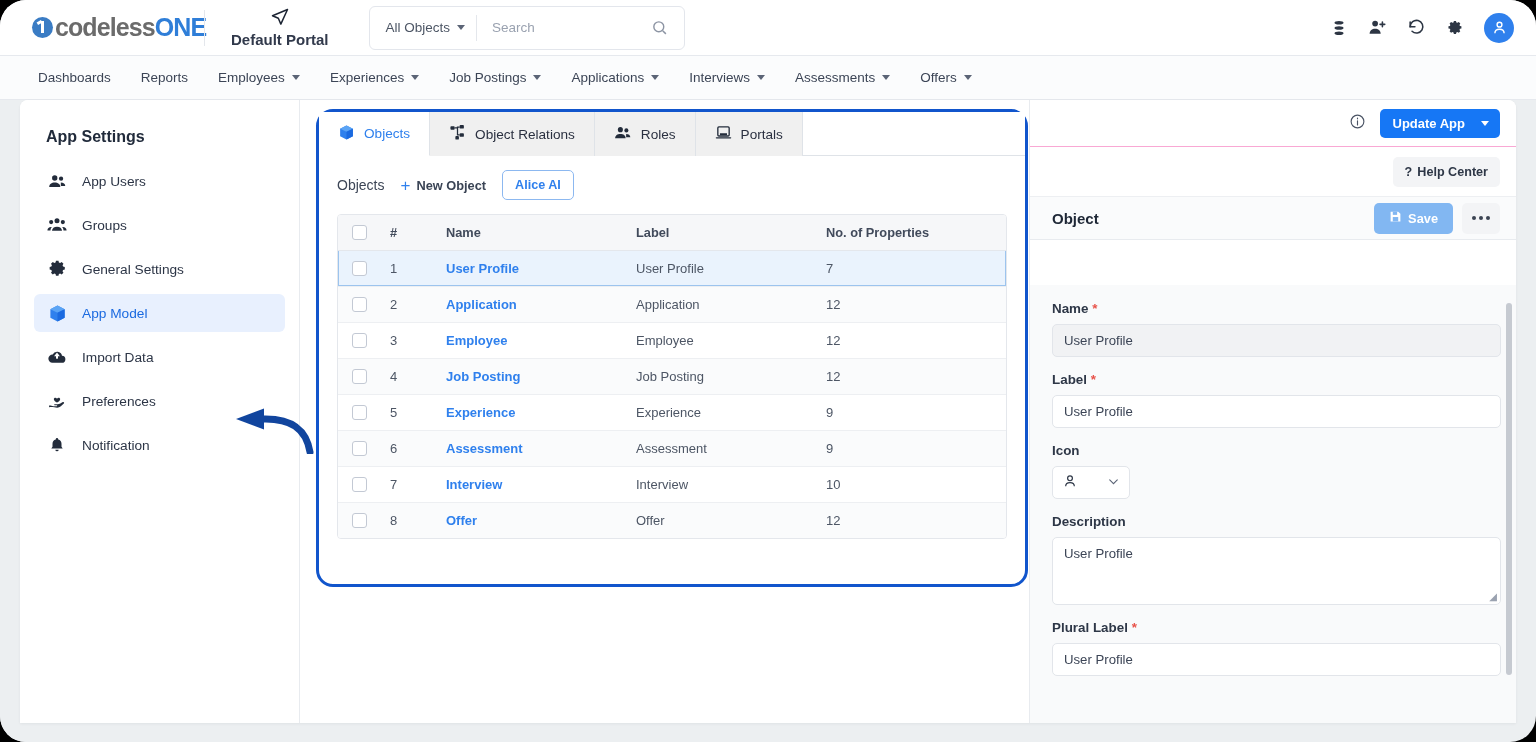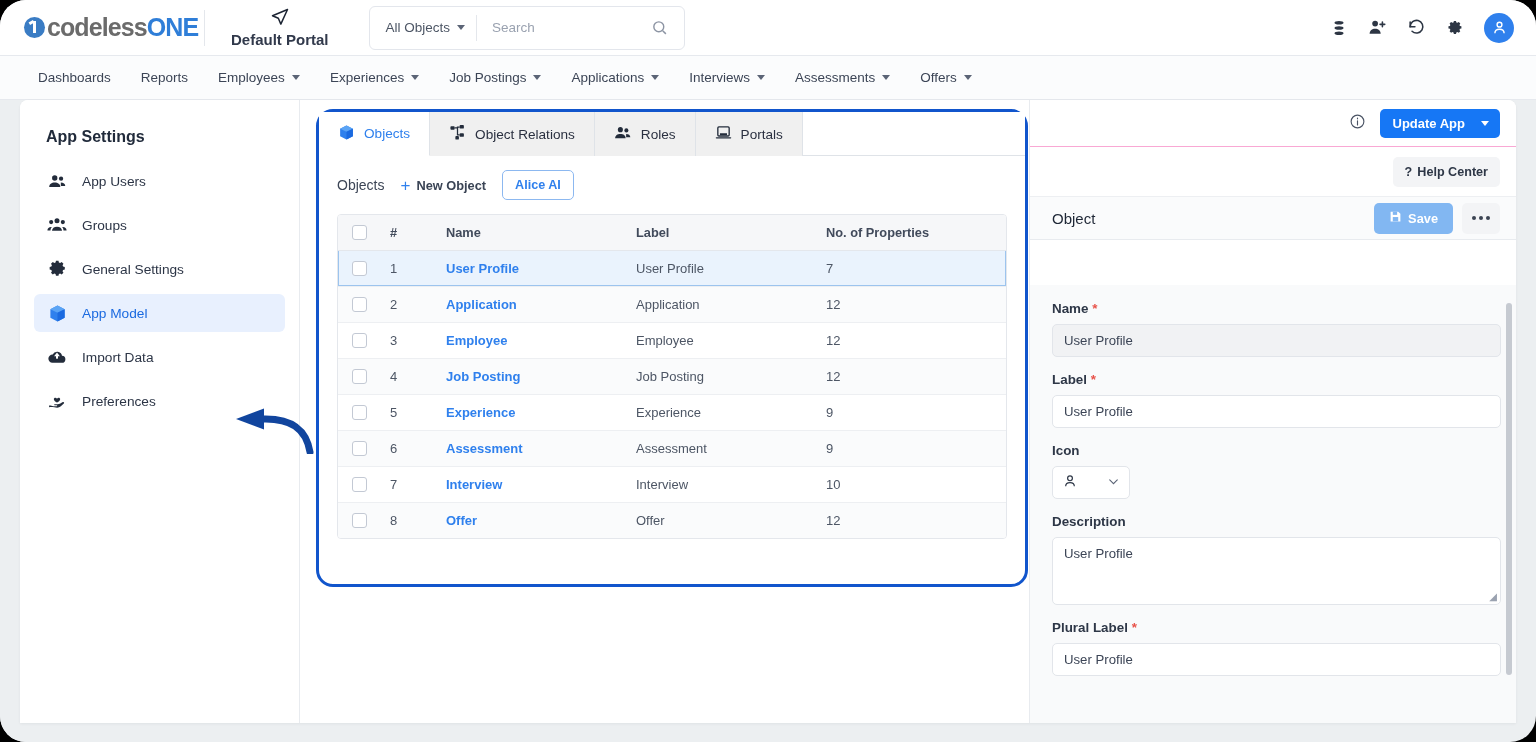--- a/index.html
+++ b/index.html
@@ -17,21 +17,21 @@
     overflow: hidden;
   }
 
   
   .topbar {
     position: absolute; left: 0; top: 0; width: 1536px; height: 56px;
     background: #ffffff;
     display: flex; align-items: center;
     border-bottom: 1px solid #e6e9ee;
   }
-  .logo-wrap { display: flex; align-items: center; padding-left: 24px; width: 204px; }
+  .logo-wrap { display: flex; align-items: center; padding-left: 32px; width: 204px; }
   .logo-mark {
     width: 21px; height: 21px; border-radius: 50%;
     background: #3a7cc4; position: relative; margin-right: 2px;
     flex: 0 0 auto;
   }
   .logo-mark::after {
     content: ""; position: absolute; left: 9px; top: 4px;
     width: 3px; height: 12px; background: #fff;
   }
   .logo-mark::before {
@@ -160,21 +160,21 @@
   .r-row2 { height: 49px; display: flex; align-items: center; justify-content: flex-end; padding-right: 16px; }
   .btn-help {
     background: #f3f4f6; border-radius: 5px; height: 30px; display: flex; align-items: center; gap: 5px;
     padding: 0 12px; font-size: 12.6px; color: #2e3747; font-weight: 600;
   }
 
   .r-row3 {
     height: 44px; display: flex; align-items: center; padding: 0 16px 0 22px;
     background: #fafbfc; border-top: 1px solid #edeff2; border-bottom: 1px solid #e8ebef;
   }
-  .r-obj-title { font-size: 15px; font-weight: 400; color: #1e2736; }
+  .r-obj-title { font-size: 15px; font-weight: 700; color: #1e2736; }
   .r-row3 .sp { flex: 1; }
   .btn-save {
     background: #82b7f2; color: #fff; border-radius: 5px; height: 31px;
     display: flex; align-items: center; gap: 6px; padding: 0 15px; font-size: 12.8px; font-weight: 600;
   }
   .btn-dots {
     margin-left: 9px; background: #f3f4f6; border-radius: 5px; height: 31px; width: 38px;
     display: flex; align-items: center; justify-content: center; gap: 3px;
   }
   .dot { width: 4px; height: 4px; border-radius: 50%; background: #3b4352; }
@@ -374,20 +374,29 @@
           <div class="sb-item">
             <span class="sbi">
               <svg width="20" height="20" viewBox="0 0 24 24" fill="#232c3b">
                   <path d="M12 9.3c-.9-1.9-3.8-1.7-3.8.5 0 1.6 2.3 3.1 3.8 4.1 1.5-1 3.8-2.5 3.8-4.1 0-2.2-2.9-2.4-3.8-.5z"></path>
                   <path d="M2.5 17.5c2-.2 3.4.8 5 .8h4.2c.8 0 .8-1.2 0-1.2H9.1c-.7 0-.7-1.1 0-1.1h3.6c2.4 0 4.2-1.6 6.3-2.7 1.1-.6 2.1.7 1.2 1.6-2 2-4.8 5.1-8 5.1-2.8 0-5.3-1.2-9.7-.6z"></path>
                 </svg>
             </span>
             <span>Preferences</span>
           </div>
 
+          <div class="sb-item">
+            <span class="sbi">
+              <svg width="18" height="18" viewBox="0 0 24 24" fill="#232c3b">
+                  <path d="M12 2.5a1.6 1.6 0 0 1 1.6 1.6v.5A5.8 5.8 0 0 1 18 10.2v4l1.6 2.3H4.4L6 14.2v-4a5.8 5.8 0 0 1 4.4-5.6v-.5A1.6 1.6 0 0 1 12 2.5z"></path>
+                  <path d="M9.8 18.2a2.2 2.2 0 0 0 4.4 0z"></path>
+                </svg>
+            </span>
+            <span>Notification</span>
+          </div>
         </div>
 
         <svg class="arrow-anno" viewBox="0 0 82 46">
           <path d="M78 44 C74 20 58 10 30 11" stroke="#11459e" stroke-width="7" fill="none" stroke-linecap="round"></path>
           <path d="M4 11 L32 0.5 L32 21.5 Z" fill="#11459e"></path>
         </svg>
       </div>
 
       <div class="mid">
         <div class="tabs">

